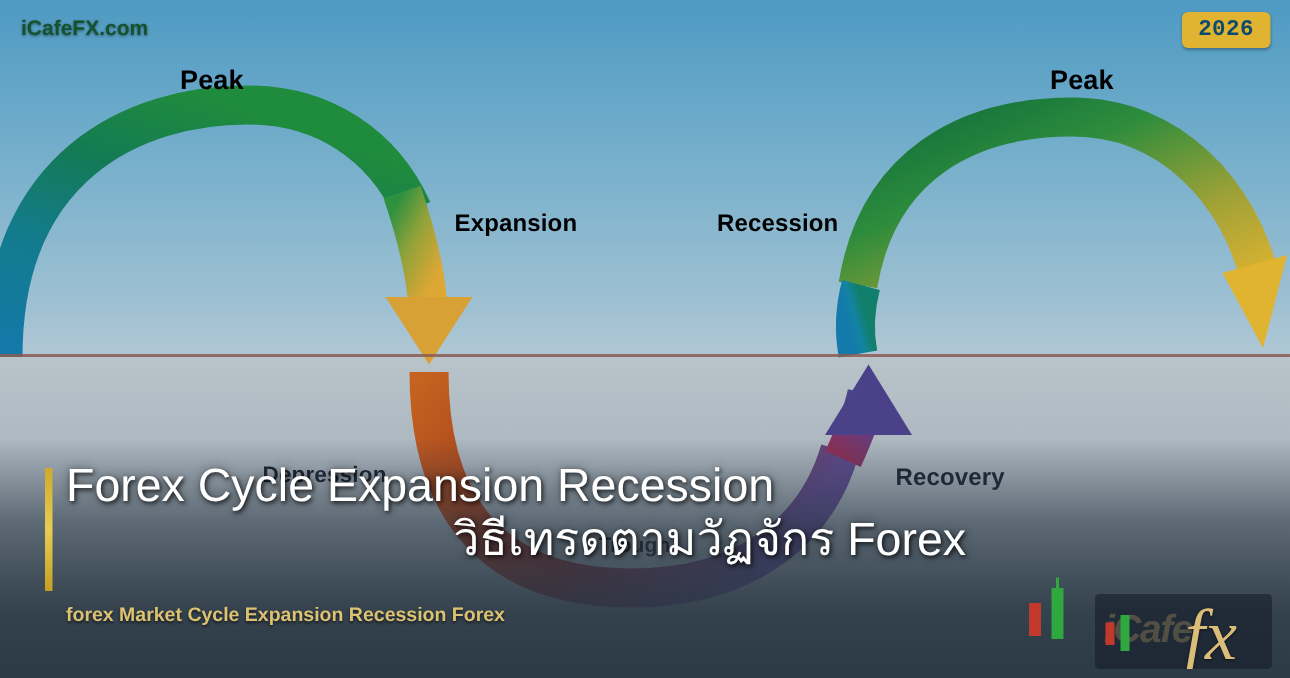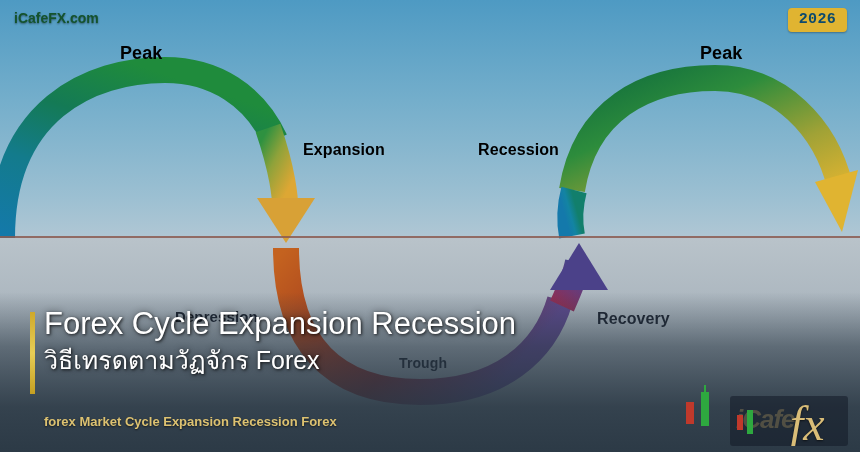--- a/index.html
+++ b/index.html
@@ -108,35 +108,35 @@
   .title-en {
     color: #ffffff;
     font-size: 31px;
     line-height: 36px;
     font-weight: normal;
     white-space: nowrap;
     text-shadow: 1px 1px 3px rgba(0,0,0,.75), 0 0 7px rgba(0,0,0,.45);
   }
   .title-th {
     color: #ffffff;
-    font-size: 25px;
+    font-size: 31px;
     line-height: 36px;
     font-weight: normal;
     white-space: nowrap;
     text-shadow: 1px 1px 3px rgba(0,0,0,.75), 0 0 7px rgba(0,0,0,.45);
+    text-align: right;
   }
   .subtitle {
     position: absolute;
     left: 44px; top: 402px;
     color: #ddc271;
     font-size: 13px;
     font-weight: bold;
     white-space: nowrap;
     text-shadow: 0 1px 2px rgba(0,0,0,.6);
-    margin-top: 12px;
   }
 
   
   .candles {
     position: absolute;
     left: 686px; top: 390px;
     width: 34px; height: 42px;
   }
   .candle {
     position: absolute;

